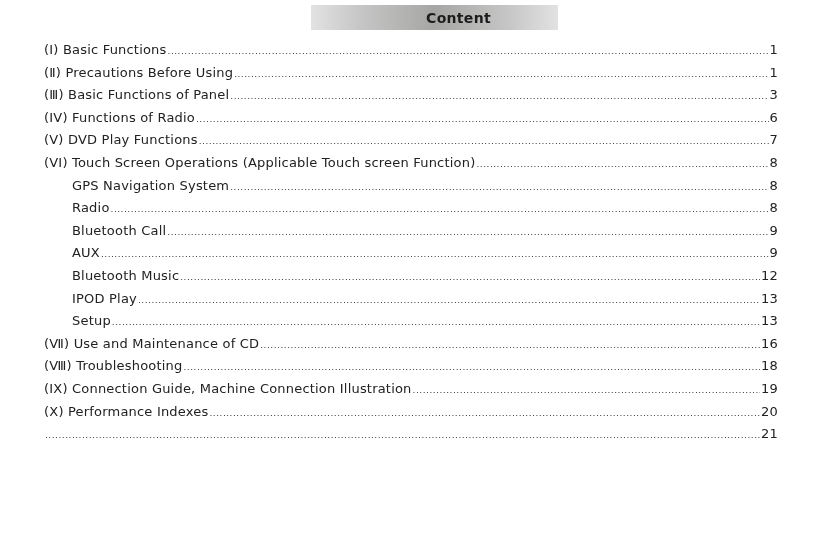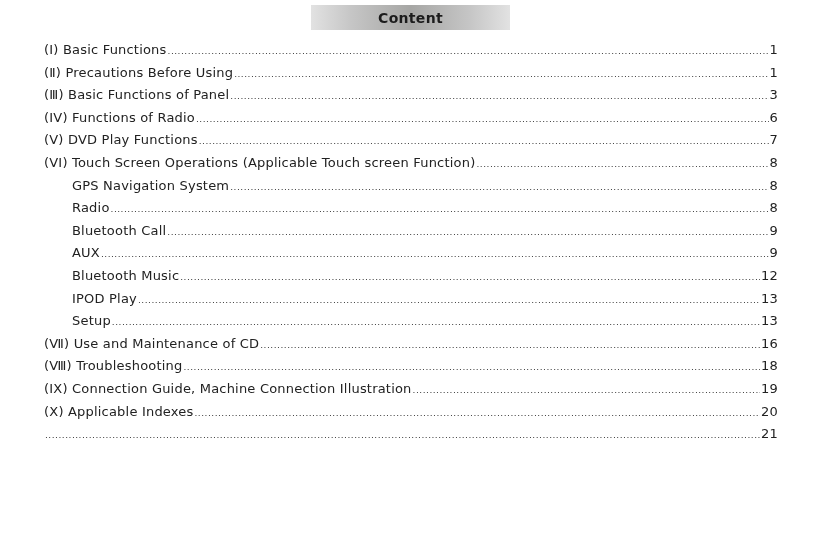--- a/index.html
+++ b/index.html
@@ -1,20 +1,20 @@
 <!DOCTYPE html>
 <html><head>
 <meta charset="utf-8">
 <style>
   html, body { margin:0; padding:0; background:#ffffff; }
   body { width:829px; height:533px; position:relative; overflow:hidden;
          font-family:"DejaVu Sans", sans-serif; color:#222; }
   .title-bar { position:absolute; left:311px; top:5px; width:199px; height:25px;
     background:linear-gradient(90deg,#e2e2e2 0%,#c6c6c6 20%,#a6a6a4 50%,#c6c6c6 80%,#e2e2e2 100%);
-    display:flex; align-items:center; justify-content:center; }
+    display:flex; align-items:center; justify-content:center;padding-left:48px; }
   .title-bar span { font-weight:bold; font-size:14px; color:#1c1c1c; letter-spacing:0.3px; }
   .toc { position:absolute; left:44px; top:42px; width:734px; }
   .row { display:flex; align-items:baseline; height:22.6px; font-size:13px; letter-spacing:0.2px; white-space:nowrap;justify-content:space-between; }
   .row.sub .label { padding-left:28px; }
   .label { flex:0 0 auto; }
   .dots { flex:1 1 auto; overflow:hidden; margin:0 1px; color:#333; font-size:9px; letter-spacing:0.5px; }
   .dots::before { content:"..................................................................................................................................................................................................................................................................................................................."; }
   .page { flex:0 0 auto; }
 </style>
 </head>
@@ -99,21 +99,21 @@
       <span class="label">(Ⅷ) Troubleshooting</span>
       <span class="dots"></span>
       <span class="page">18</span>
     </div>
     <div class="row">
       <span class="label">(IX) Connection Guide, Machine Connection Illustration</span>
       <span class="dots"></span>
       <span class="page">19</span>
     </div>
     <div class="row">
-      <span class="label">(X) Applicable Indexes </span>
+      <span class="label">(X) Performance Indexes </span>
       <span class="dots"></span>
       <span class="page">20</span>
     </div>
     <div class="row">
       <span class="dots"></span>
       <span class="page">21</span>
     </div>
   </div>
 
 </body></html>

